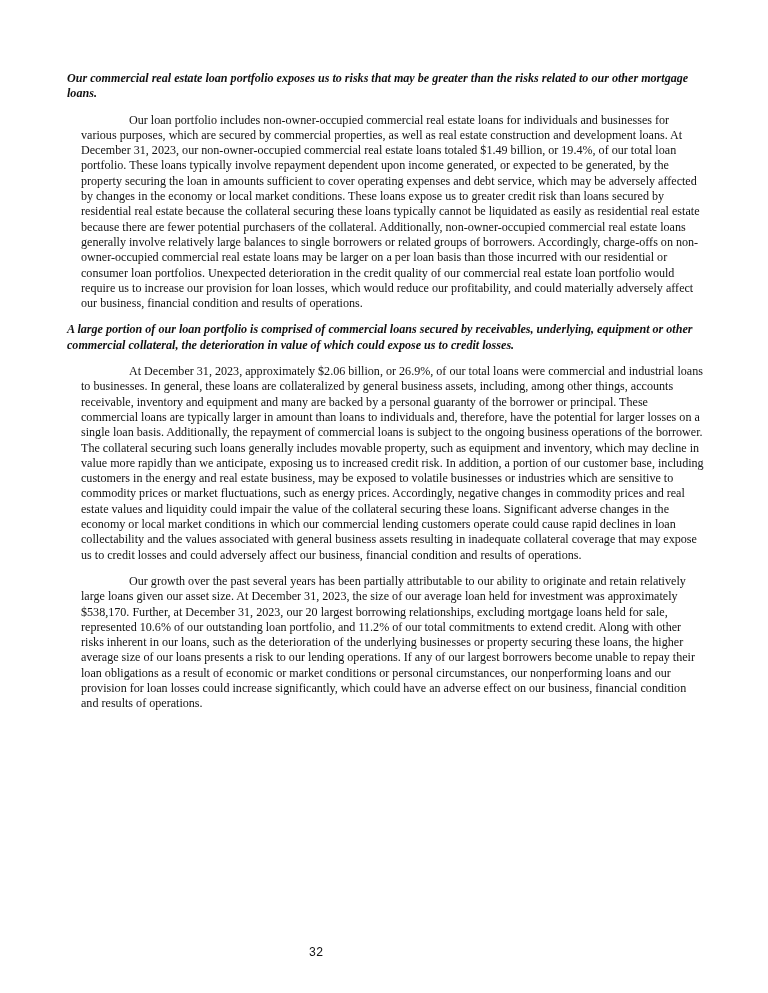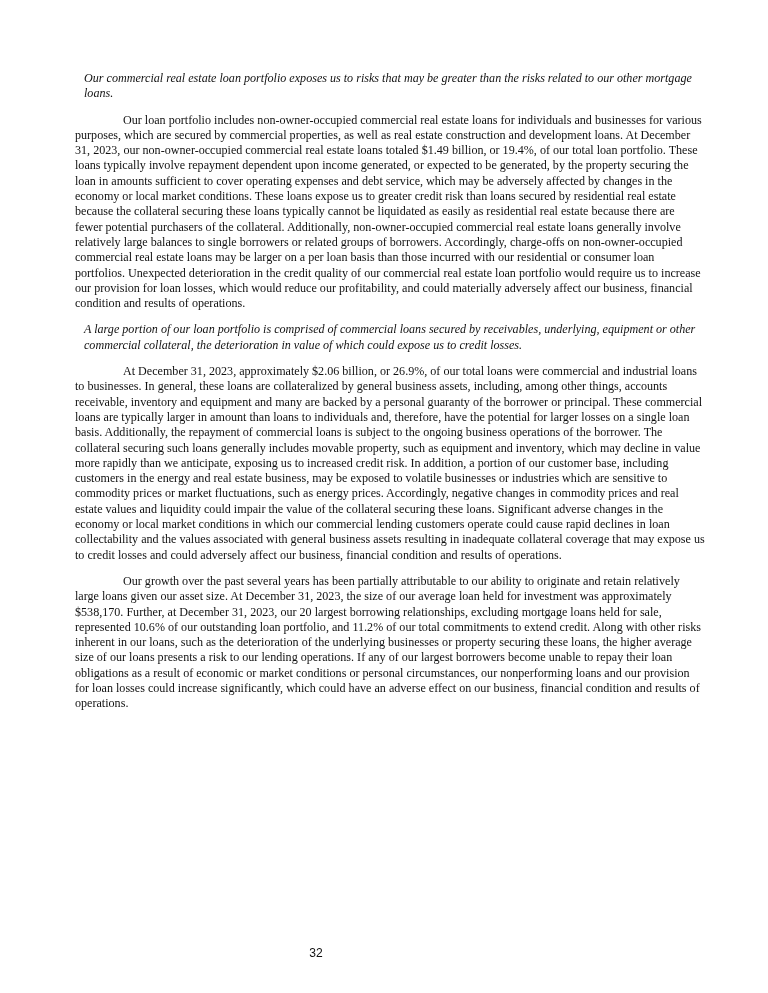--- a/index.html
+++ b/index.html
@@ -8,35 +8,35 @@
     position: absolute;
     left: 67px;
     top: 71px;
     width: 638px;
     font-family: "Liberation Serif", "DejaVu Serif", serif;
     font-size: 12.1px;
     line-height: 15.3px;
     color: #111111;
   }
   .heading {
-    font-weight: normal;
+    font-weight: bold;
     font-style: italic;
-    margin: 0 0 11px 17px;
+    margin: 0 0 11px 0;
   }
   .para {
-    margin: 0 0 11px 8px;
+    margin: 0 0 11px 14px;
     text-indent: 48px;
   }
   .page-number {
     position: absolute;
     top: 946px;
     left: 0;
     width: 632px;
     text-align: center;
-    font-family: Liberation Sans, sans-serif;
+    font-family: Liberation Mono, monospace;
     font-size: 12.1px;
     color: #111111;
   }
 </style>
 </head>
 <body>
 
 <div class="page">
   <p class="heading">Our commercial real estate loan portfolio exposes us to risks that may be greater than the risks related to our other mortgage loans.</p>
   <p class="para">Our loan portfolio includes non-owner-occupied commercial real estate loans for individuals and businesses for various purposes, which are secured by commercial properties, as well as real estate construction and development loans. At December 31, 2023, our non-owner-occupied commercial real estate loans totaled $1.49 billion, or 19.4%, of our total loan portfolio. These loans typically involve repayment dependent upon income generated, or expected to be generated, by the property securing the loan in amounts sufficient to cover operating expenses and debt service, which may be adversely affected by changes in the economy or local market conditions. These loans expose us to greater credit risk than loans secured by residential real estate because the collateral securing these loans typically cannot be liquidated as easily as residential real estate because there are fewer potential purchasers of the collateral. Additionally, non-owner-occupied commercial real estate loans generally involve relatively large balances to single borrowers or related groups of borrowers. Accordingly, charge-offs on non-owner-occupied commercial real estate loans may be larger on a per loan basis than those incurred with our residential or consumer loan portfolios. Unexpected deterioration in the credit quality of our commercial real estate loan portfolio would require us to increase our provision for loan losses, which would reduce our profitability, and could materially adversely affect our business, financial condition and results of operations.</p>

